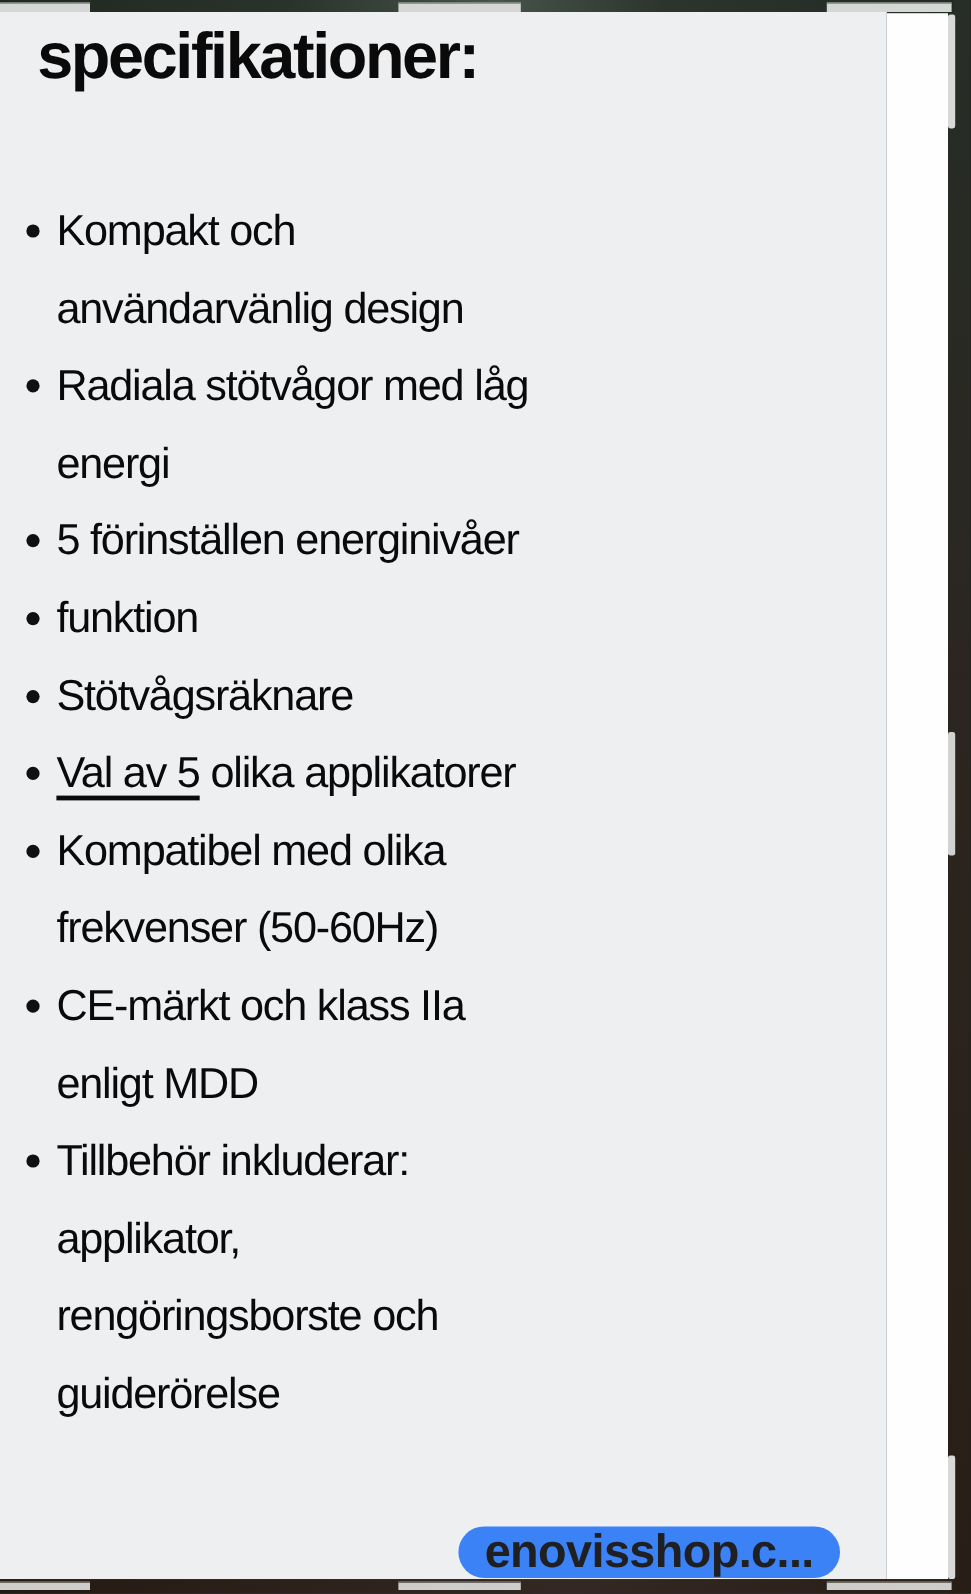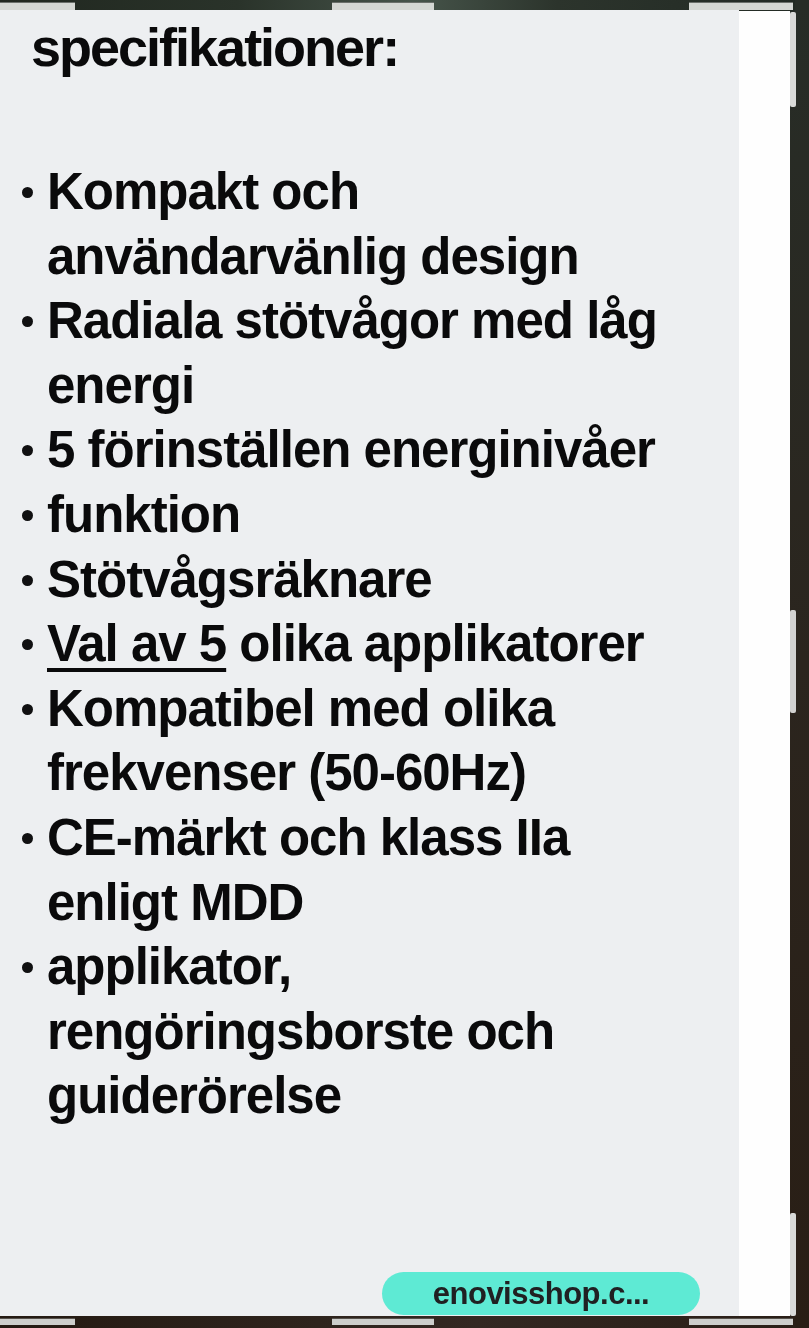--- a/index.html
+++ b/index.html
@@ -33,29 +33,29 @@
   
   .card { position:absolute; left:0; top:10px; width:739px; height:1306px;
           background:#edeff1; color:#0a0a0b;padding-left:27px; }
   .heading { position:absolute; left:31px; top:6px;
     font-size:54px; font-weight:900; letter-spacing:-2px; color:#0a0a0b; }
 
   ul.spec-list { position:absolute; left:0; top:150px; width:739px; list-style:none; }
   li.spec-item { position:relative; padding-left:47px; }
   .bullet { position:absolute; left:22px; width:11px; height:11px; border-radius:50%;
             background:#101011; }
-  .bl { height:64.6px; line-height:64.6px; font-size:51px; font-weight:700;
+  .bl { height:64.6px; line-height:64.6px; font-size:36px; font-weight:400;
         letter-spacing:-1px; white-space:nowrap; }
   .bl .u { text-decoration:underline; text-decoration-thickness:4px;
            text-underline-offset:7px; }
 
   
   .badge { position:absolute; left:382px; top:1262px; width:318px; height:43px;
-    background:#5eead4; border-radius:22px; display:flex; align-items:center;
-    justify-content:center; font-size:31px; font-weight:700; letter-spacing:-0.5px;
+    background:#3b82f6; border-radius:22px; display:flex; align-items:center;
+    justify-content:center; font-size:39px; font-weight:700; letter-spacing:-0.5px;
     color:#202022; cursor:pointer; }
 </style>
 </head>
 <body>
 
 <div class="screen">
 
   <div class="right-gutter">
     <div class="v-light v1"></div>
     <div class="v-light v2"></div>
@@ -104,20 +104,21 @@
           <div class="bl"><span>Kompatibel med olika</span></div>
           <div class="bl"><span>frekvenser (50-60Hz)</span></div>
         </li>
         <li class="spec-item">
           <span class="bullet" style="top: 27px;"></span>
           <div class="bl"><span>CE-märkt och klass IIa</span></div>
           <div class="bl"><span>enligt MDD</span></div>
         </li>
         <li class="spec-item">
           <span class="bullet" style="top: 27px;"></span>
+          <div class="bl"><span>Tillbehör inkluderar:</span></div>
           <div class="bl"><span>applikator,</span></div>
           <div class="bl"><span>rengöringsborste och</span></div>
           <div class="bl"><span>guiderörelse</span></div>
         </li>
       </ul>
     <div class="badge">enovisshop.c...</div>
   </div>
 
   <div class="strip strip-bottom">
     <div class="seg seg1"></div>

